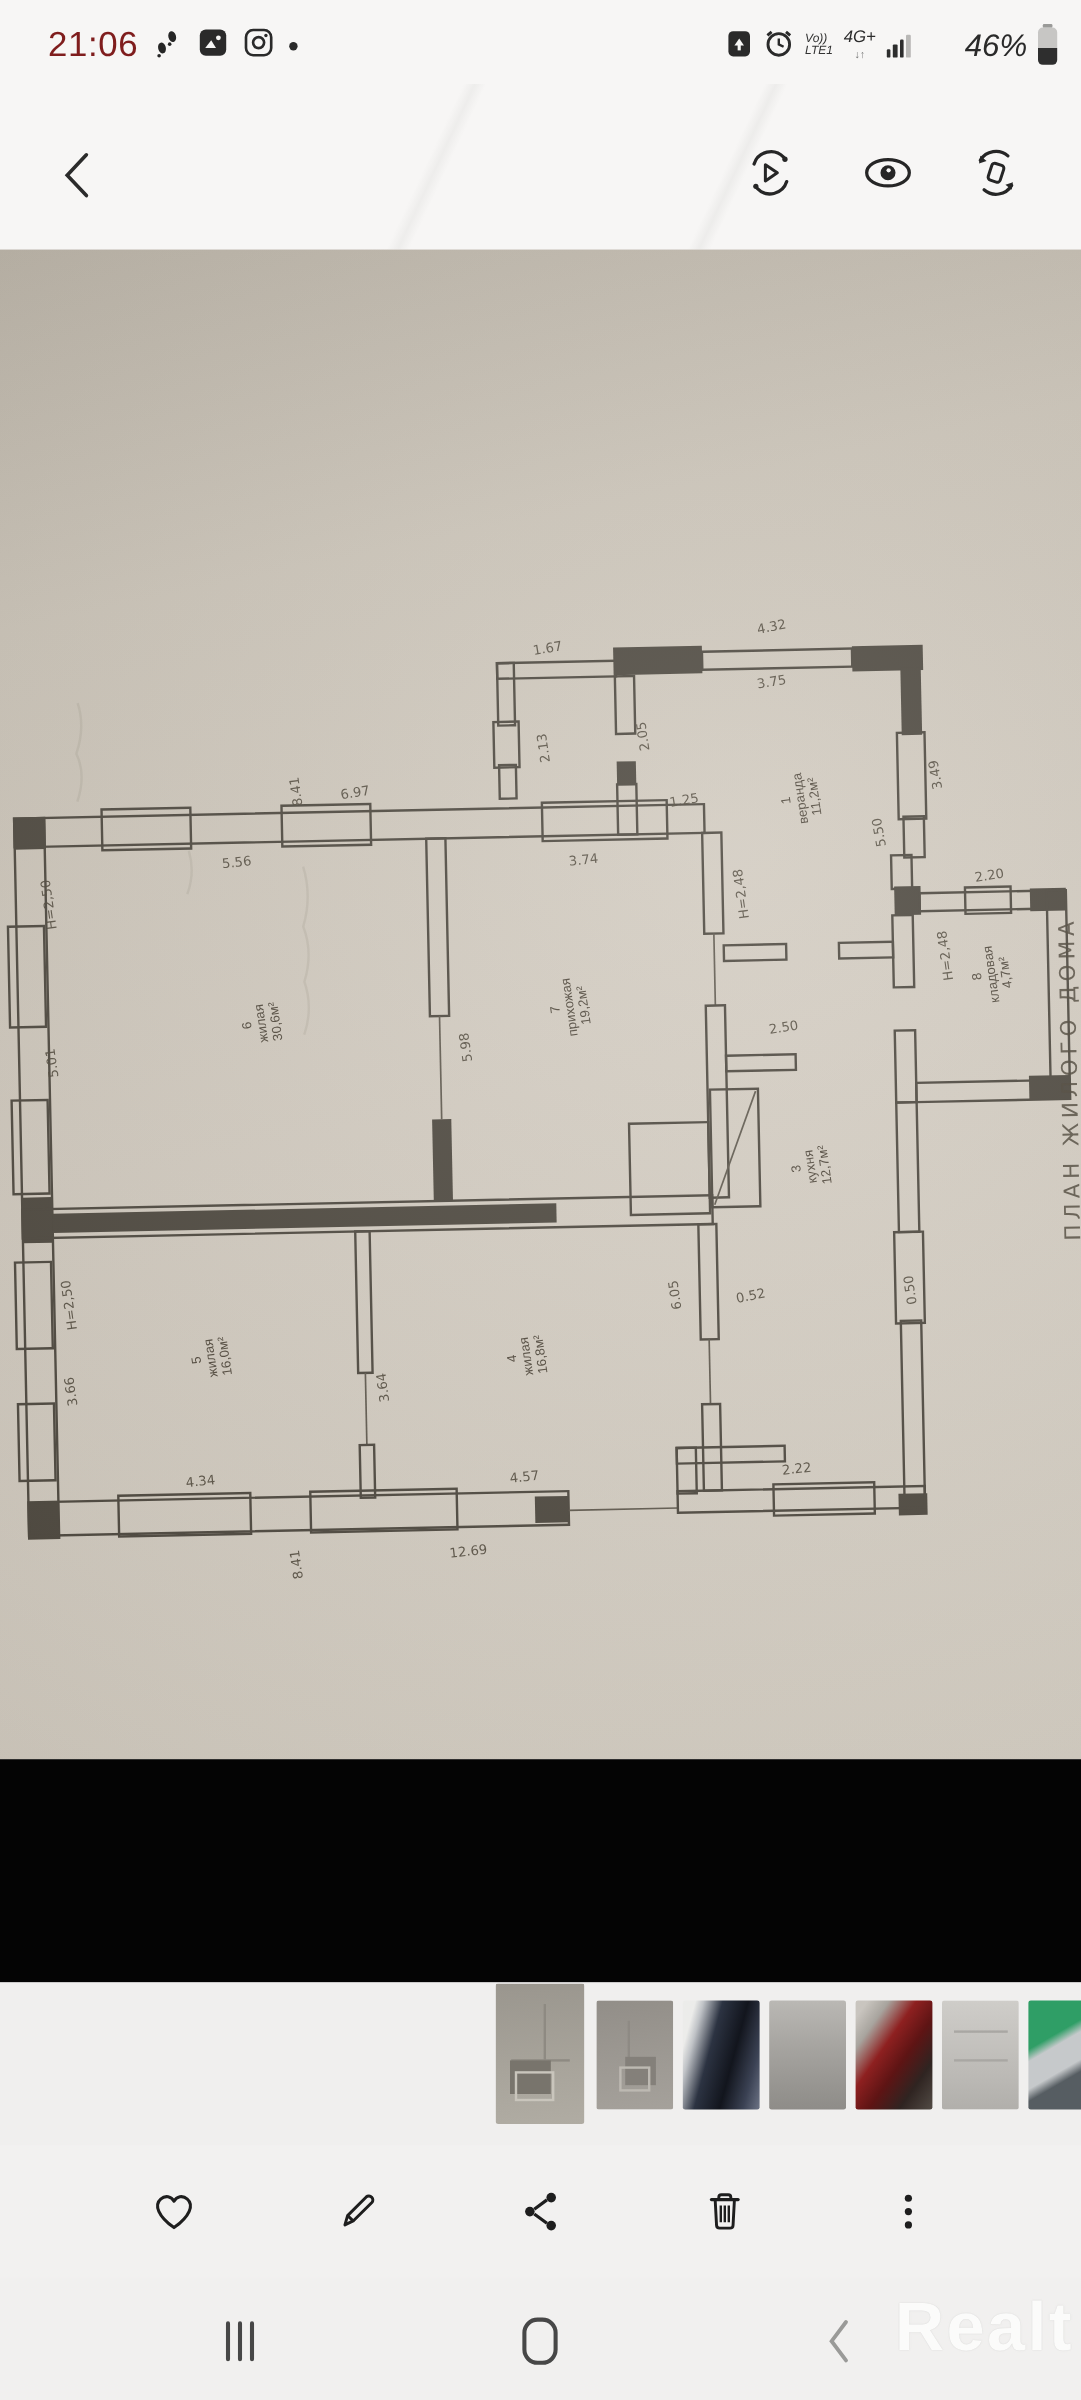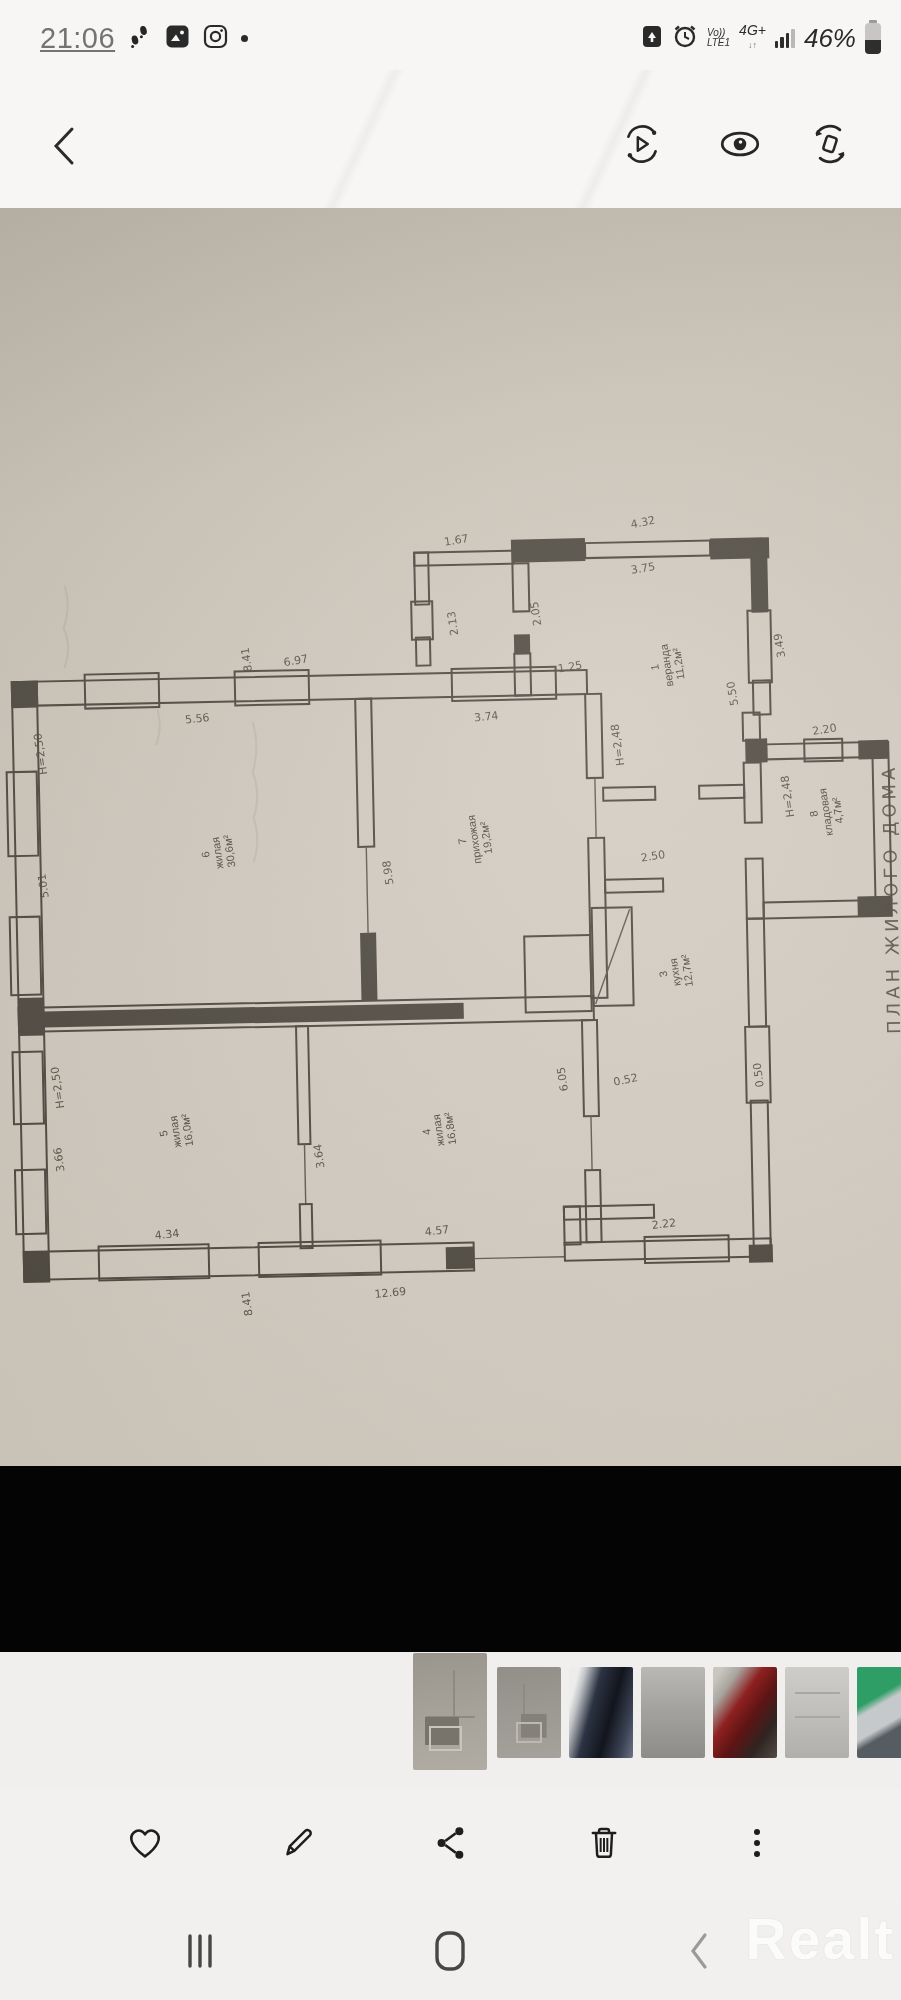--- a/index.html
+++ b/index.html
@@ -3,26 +3,26 @@
 <meta charset="utf-8">
 <style>
   html,body{margin:0;padding:0;background:#888;}
   *{box-sizing:border-box;font-family:"Liberation Sans",sans-serif;}
   #screen{position:relative;width:901px;height:2000px;margin:0 auto;background:#f4f3f2;overflow:hidden;}
 
   
   .status-bar{position:absolute;left:0;top:0;width:901px;height:70px;background:#f7f6f5;
     display:flex;align-items:center;justify-content:space-between;padding:6px 20px 0 40px;}
   .sb-left{display:flex;align-items:center;gap:13px;}
-  .sb-time{font-size:29px;color:#737373;letter-spacing:.5px;text-decoration:underline;}
+  .sb-time{font-size:29px;color:#7f1d1d;letter-spacing:.5px;}
   .sb-right{display:flex;align-items:center;gap:9px;font-style:italic;}
   .mini-txt{font-size:10px;line-height:10px;color:#333;text-align:left;}
   .net-type{font-size:14px;color:#2c2c2c;line-height:13px;text-align:center;}
   .net-type small{font-size:9px;color:#777;}
-  .sb-pct{font-size:26px;color:#2a2a2a;}
+  .sb-pct{font-size:26px;color:#2a2a2a;margin-left:36px;}
   .battery{width:16px;height:31px;border-radius:4px;background:linear-gradient(to top,#2e2e2e 0 46%,#c7c6c4 46% 100%);position:relative;}
   .battery:before{content:"";position:absolute;top:-3px;left:4px;width:8px;height:3px;background:#9a9a98;border-radius:1px;}
   .sig{display:flex;align-items:flex-end;gap:2px;height:20px;}
   .sig i{display:block;width:3.5px;background:#2d2d2d;border-radius:1px;}
   .dot{width:7px;height:7px;border-radius:50%;background:#2a2a2a;}
 
   
   .app-bar{position:absolute;left:0;top:70px;width:901px;height:138px;background:#f7f6f5;}
   .app-bar:after{content:"";position:absolute;left:0;top:0;width:100%;height:100%;
      background:linear-gradient(115deg,transparent 40%,rgba(210,210,208,.25) 41%,transparent 42%,transparent 66%,rgba(214,214,212,.3) 67%,transparent 68%);}

